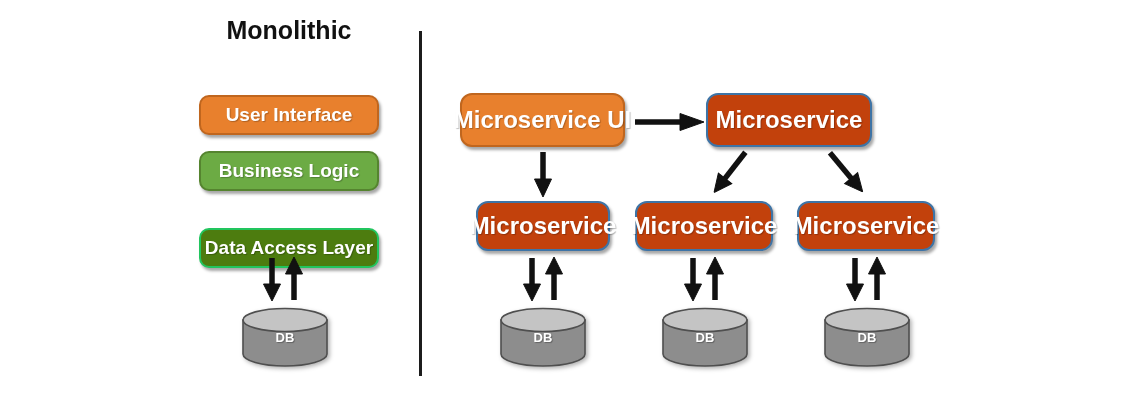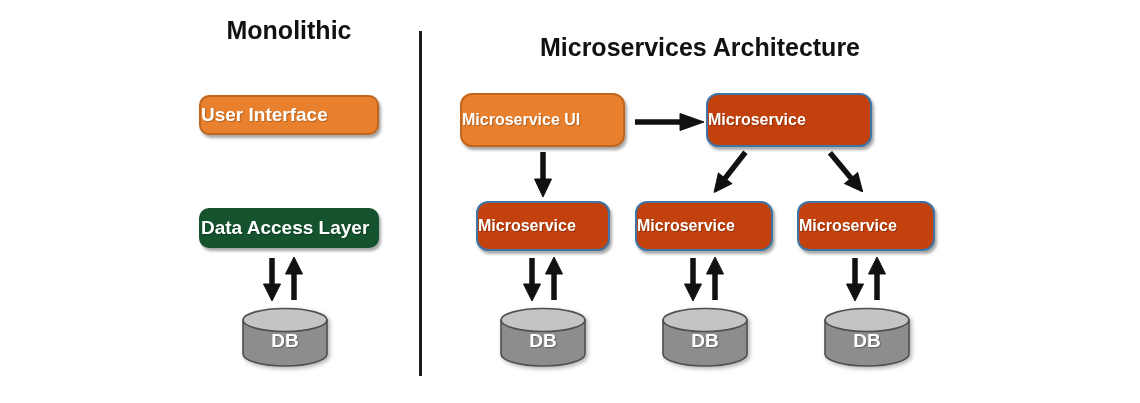--- a/index.html
+++ b/index.html
@@ -23,39 +23,39 @@
     text-align: center;
     letter-spacing: 0;
   }
   .mono-title  { left: 179px; top: 13px;  width: 220px; }
   .micro-title { left: 490px; top: 30px;  width: 420px; }
 
   .box {
     position: absolute;
     display: flex;
     align-items: center;
-    justify-content: flex-start;
+    justify-content: center;
     color: #ffffff;
     font-weight: bold;
     border-radius: 10px;
     box-shadow: 2px 3px 3px rgba(0,0,0,0.35);
     text-shadow: 1px 1px 1px rgba(0,0,0,0.25);
     white-space: nowrap;
   }
   .box.orange    { background: #E8802D; border: 2px solid #C0661E; }
   .box.green     { background: #6CAB44; border: 2px solid #55842F; }
-  .box.blue      { background: #14532d; border: 2px solid #14532d; }
+  .box.blue      { background: #4d7c0f; border: 2px solid #22c55e; margin-top: 20px; }
   .box.lightblue { background: #c2410c; border: 2px solid #3E74A6; }
 
   .layer { left: 199px; width: 180px; height: 40px; font-size: 19px; }
   .layer-0 { top: 95px; }
   .layer-1 { top: 151px; }
   .layer-2 { top: 208px; }
 
-  .ms-box { font-size: 16px; border-radius: 12px; }
+  .ms-box { font-size: 24px; border-radius: 12px; }
   .ms-ui      { left: 460px; top: 93px;  width: 165px; height: 54px; }
   .ms-entry   { left: 706px; top: 93px;  width: 166px; height: 54px; }
   .ms-svc     { top: 201px; height: 50px; }
   .ms-svc-0   { left: 476px; width: 134px; }
   .ms-svc-1   { left: 635px; width: 138px; }
   .ms-svc-2   { left: 797px; width: 138px; }
 
   .divider {
     position: absolute;
     left: 419px; top: 31px;
@@ -85,36 +85,39 @@
   .db-mono { left: 240px; }
   .db-0 { left: 498px; }
   .db-1 { left: 660px; }
   .db-2 { left: 822px; }
   .db-label {
     position: absolute;
     left: 0; right: 0; top: 24px;
     text-align: center;
     color: #ffffff;
     font-weight: bold;
-    font-size: 19px;
+    font-size: 13px;
     text-shadow: 1px 1px 1px rgba(0,0,0,0.3);
   }
 </style>
 </head>
 <body>
 
 <div class="canvas">
 
   <div class="panel-title mono-title">
     <div>Monolithic</div>
   </div>
 
   <div class="box orange layer layer-0">
     <span>User Interface</span>
   </div>
+  <div class="box green layer layer-1">
+    <span>Business Logic</span>
+  </div>
   <div class="box blue layer layer-2">
     <span>Data Access Layer</span>
   </div>
 
   <div class="arrow-pair p-mono">
     <svg width="48" height="44" viewBox="0 0 48 44">
       <g fill="#111111" stroke="#111111">
         <line x1="13" y1="1" x2="13" y2="29" stroke-width="5.5"></line>
         <polygon points="4.5,27 21.5,27 13,44" stroke-width="1"></polygon>
       </g>
@@ -128,21 +131,20 @@
   <div class="db db-mono">
     <svg width="90" height="63" viewBox="0 0 90 63">
       <path d="M3 14 L3 48 A42 12 0 0 0 87 48 L87 14 Z" fill="#8D8D8D" stroke="#4F4F4F" stroke-width="1.6"></path>
       <ellipse cx="45" cy="14" rx="42" ry="11.5" fill="#C4C4C4" stroke="#4F4F4F" stroke-width="1.6"></ellipse>
     </svg>
     <span class="db-label">DB</span>
   </div>
 
   <div class="divider"></div>
 
-  <div class="panel-title micro-title">Microservices Architecture</div>
 
   <div class="box orange ms-box ms-ui">
     <span>Microservice UI</span>
   </div>
 
   <div class="arrow arrow-right-h">
     <svg width="70" height="22" viewBox="0 0 70 22" fill="#111111" stroke="#111111">
       <line x1="1" y1="11" x2="48" y2="11" stroke-width="5.5"></line>
       <polygon points="46,2.5 46,19.5 70,11" stroke-width="1"></polygon>
     </svg>

